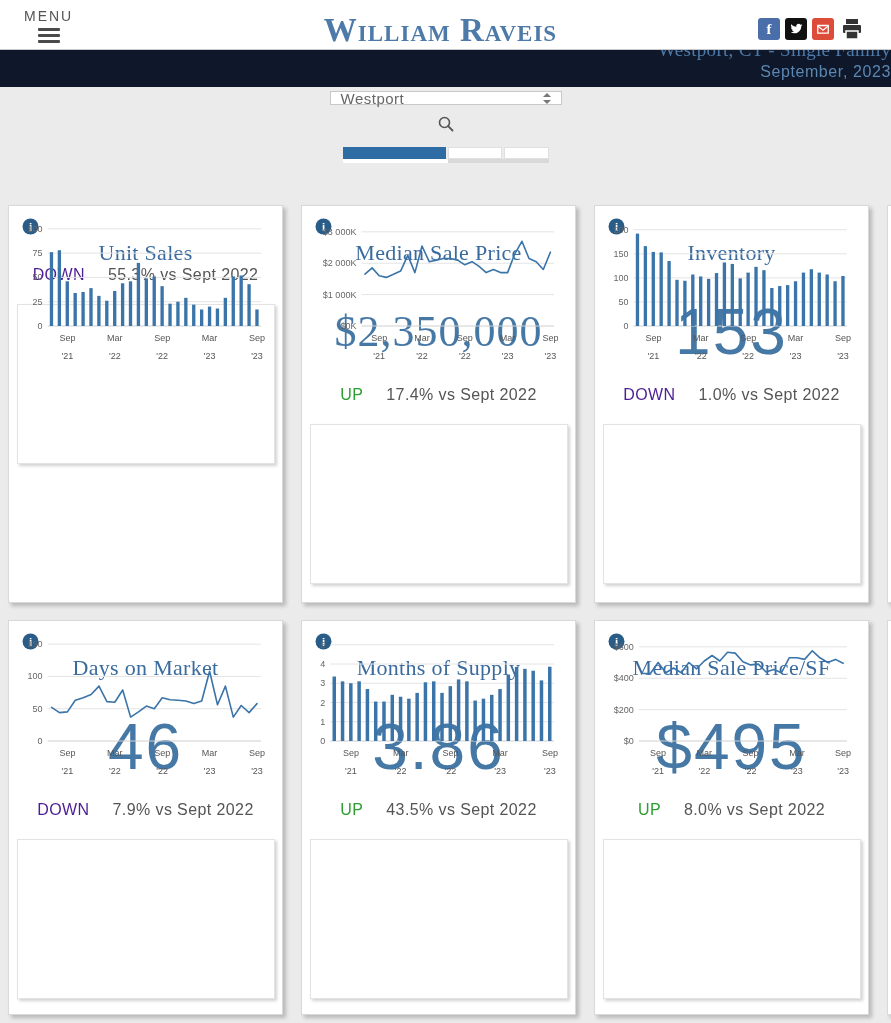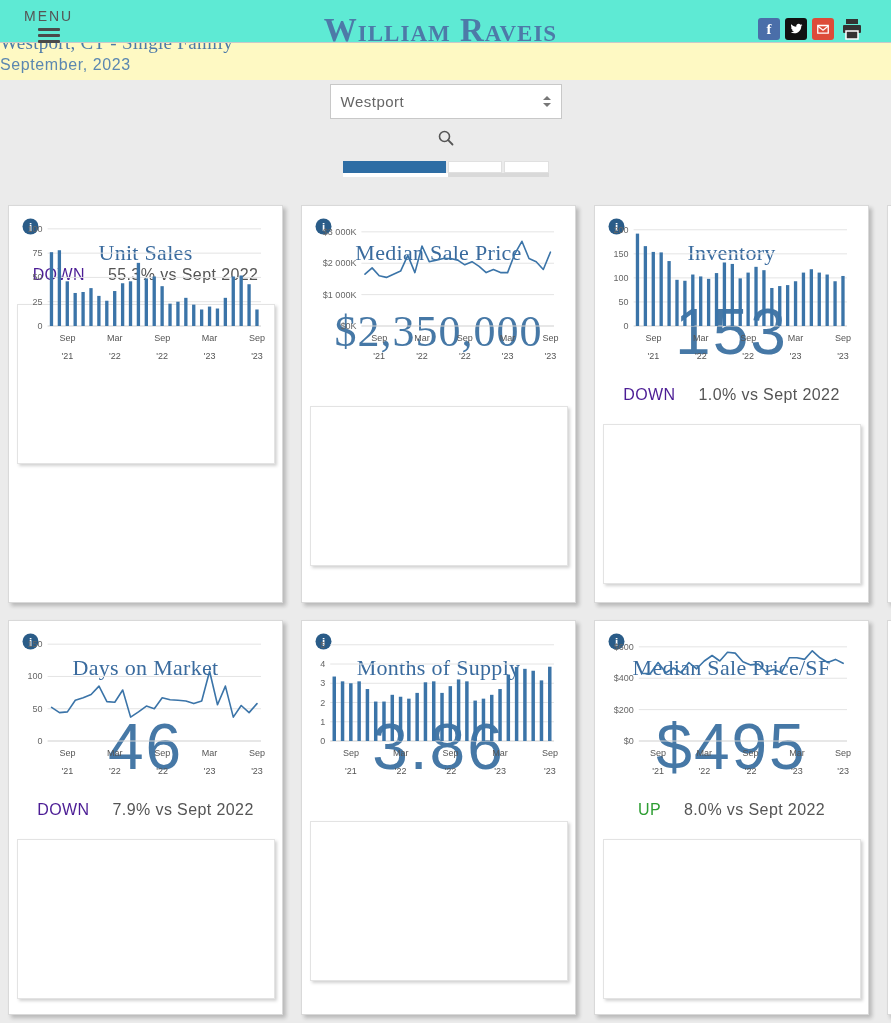--- a/index.html
+++ b/index.html
@@ -4,45 +4,45 @@
 <style>
   * { margin:0; padding:0; box-sizing:border-box; }
   html,body { width:891px; height:1023px; }
   body {
     background:#ebebeb;
     font-family:"Liberation Sans", sans-serif;
     position:relative;
     overflow:hidden;
   }
   
-  .header { position:relative; background:#5eead4; height:43px; border-bottom:1px solid #c9c9c9; z-index:5; }
+  .header { position:relative; background:#ffffff; height:50px; border-bottom:1px solid #c9c9c9; z-index:5; }
   .menu { position:absolute; left:24px; top:8px; text-align:center; color:#555; cursor:pointer; }
   .menu-label { font-size:14px; letter-spacing:2px; }
   .hamburger { margin:4px auto 0; width:22px; }
   .hamburger div { height:3px; background:#4a4a4a; margin:3px 0; border-radius:1px; }
   .logo {
     position:absolute; left:0; right:10px; top:12px; text-align:center;
     font-family:"Liberation Serif", serif; font-variant:small-caps;
     font-size:33px; letter-spacing:1px; color:#4d7aa8; font-weight:600;
   }
   .social { position:absolute; right:26px; top:18px; display:flex; gap:5px; align-items:center; }
   .sicon { width:22px; height:22px; border-radius:3px; display:flex; align-items:center; justify-content:center; color:#fff; cursor:pointer; }
   .fb { background:#4a6ea9; font-family:"Liberation Serif", serif; font-weight:bold; font-size:15px; }
   .tw { background:#111; }
   .gm { background:#dd4b39; }
   .print { color:#333; background:transparent; width:26px; }
   
-  .subhead { background:#fef9c3; text-align:left; height:37px; }
+  .subhead { background:#0f172a; text-align:right; height:37px; }
   .loc-clip { height:10px; overflow:hidden; }
   .loc-text { font-family:"Liberation Serif", serif; font-size:19px; color:#4d7aa8; margin-top:-11px; letter-spacing:0.3px; }
   .period { font-size:16px; color:#5b87b0; letter-spacing:0.6px; margin-top:3px; }
   
   .main { padding-top:4px; }
   .select-box {
-    width:232px; height:35px; margin:0 auto; background:#fff; border:1px solid #c8c8c8;
+    width:232px; height:14px; margin:0 auto; background:#fff; border:1px solid #c8c8c8;
     display:flex; align-items:center; justify-content:space-between; padding:6px 10px;
     font-size:15px; color:#666; letter-spacing:0.5px; cursor:pointer;
   }
   .updown { display:flex; flex-direction:column; gap:3px; }
   .updown .up { width:0; height:0; border-left:4px solid transparent; border-right:4px solid transparent; border-bottom:4px solid #777; }
   .updown .down { width:0; height:0; border-left:4px solid transparent; border-right:4px solid transparent; border-top:4px solid #777; }
   .search { display:block; margin:10px auto 0; cursor:pointer; }
   .progress { width:206px; margin:14px auto 0; }
   .prow { display:flex; gap:2px; height:12px; }
   .pseg { background:#fff; border:1px solid #e0e0e0; }
@@ -229,20 +229,23 @@
             <text x="149.8" y="123" text-anchor="middle" font-size="9" fill="#555">Sep</text>
             <text x="149.8" y="141" text-anchor="middle" font-size="9" fill="#555">'22</text>
             <text x="192.6" y="123" text-anchor="middle" font-size="9" fill="#555">Mar</text>
             <text x="192.6" y="141" text-anchor="middle" font-size="9" fill="#555">'23</text>
             <text x="235.4" y="123" text-anchor="middle" font-size="9" fill="#555">Sep</text>
             <text x="235.4" y="141" text-anchor="middle" font-size="9" fill="#555">'23</text>
           </svg>
     </div>
     <div class="card-title">Median Sale Price</div>
     <div class="card-value small">$2,350,000</div>
+    <div class="card-change">
+      <span class="dir up">UP</span><span class="rest">17.4% vs Sept 2022</span>
+    </div>
     <div class="chart-box">
       <svg></svg>
     </div>
   </div>
       <div class="card">
     <div class="info">
       <svg width="246" height="150" viewBox="0 0 246 150">
         <circle cx="8.5" cy="8.5" r="8" fill="#2a5c88"></circle>
         <text x="8.5" y="12.6" text-anchor="middle" font-size="11.5" font-family="Liberation Serif, serif" font-weight="bold" fill="#fff">i</text>
       <text x="20.6" y="111" text-anchor="end" font-size="9" fill="#666">0</text>
@@ -392,20 +395,23 @@
             <text x="135.4" y="123" text-anchor="middle" font-size="9" fill="#555">Sep</text>
             <text x="135.4" y="141" text-anchor="middle" font-size="9" fill="#555">'22</text>
             <text x="185.1" y="123" text-anchor="middle" font-size="9" fill="#555">Mar</text>
             <text x="185.1" y="141" text-anchor="middle" font-size="9" fill="#555">'23</text>
             <text x="234.9" y="123" text-anchor="middle" font-size="9" fill="#555">Sep</text>
             <text x="234.9" y="141" text-anchor="middle" font-size="9" fill="#555">'23</text>
           </svg>
     </div>
     <div class="card-title">Months of Supply</div>
     <div class="card-value">3.86</div>
+    <div class="card-change">
+      <span class="dir up">UP</span><span class="rest">43.5% vs Sept 2022</span>
+    </div>
     <div class="chart-box">
       <svg></svg>
     </div>
   </div>
       <div class="card">
     <div class="info">
       <svg width="246" height="150" viewBox="0 0 246 150">
         <circle cx="8.5" cy="8.5" r="8" fill="#2a5c88"></circle>
         <text x="8.5" y="12.6" text-anchor="middle" font-size="11.5" font-family="Liberation Serif, serif" font-weight="bold" fill="#fff">i</text>
       <text x="25.8" y="111" text-anchor="end" font-size="9" fill="#666">$0</text>

